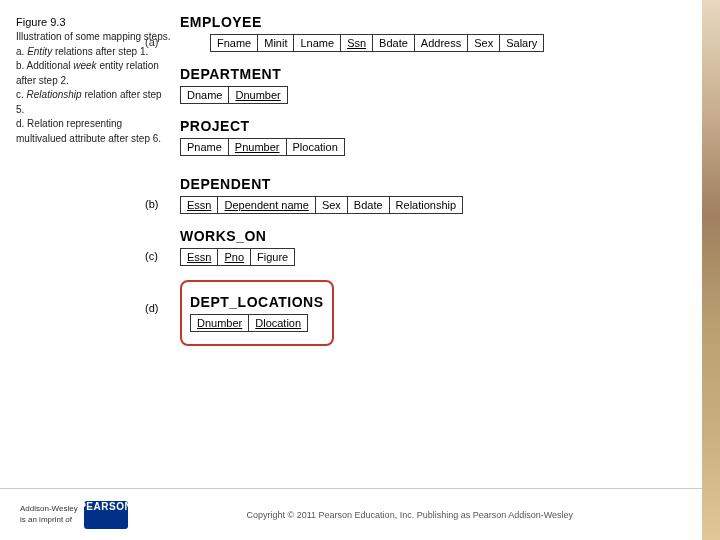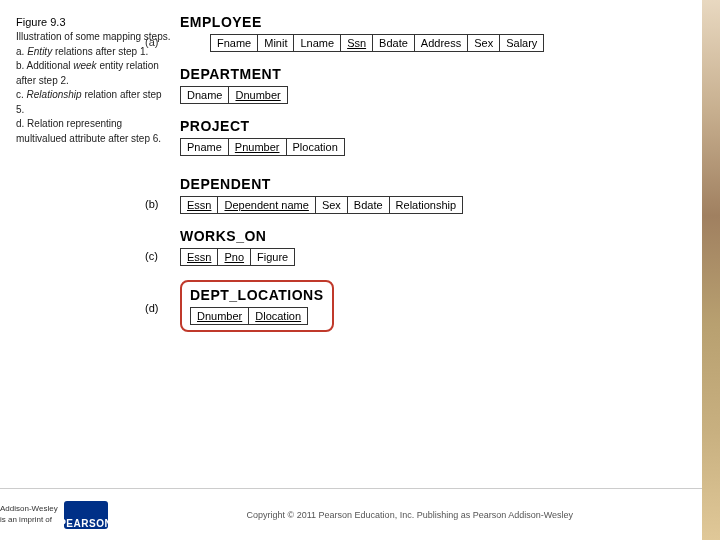--- a/index.html
+++ b/index.html
@@ -76,30 +76,30 @@
 
     .bottom-bar {
       position: absolute;
       bottom: 0;
       left: 0;
       right: 0;
       height: 52px;
       border-top: 1px solid #ccc;
       display: flex;
       align-items: center;
-      padding: 6px 0;
+      padding: 6px 20px;
       background: white;
     }
 
     .pearson-logo {
       width: 44px;
       height: 28px;
       background: #003087;
       display: flex;
-      align-items: flex-end;
+      align-items: flex-start;
       justify-content: center;
       color: white;
       font-size: 9px;
       font-weight: bold;
       border-radius: 3px;
       margin-right: 10px;
       flex-shrink: 0;
     }
 
     .copyright-text {
@@ -183,21 +183,21 @@
       <div class="section-title">WORKS_ON</div>
       <div class="table-row-wrapper" style="display:inline-flex; border:1px solid #333;">
         <div class="cell underlined">Essn</div>
         <div class="cell underlined">Pno</div>
         <div class="cell">Figure</div>
       </div>
     </div>
 
     <div style="margin-bottom:8px; position:relative;">
       <span style="position:absolute; left:-35px; top:22px; font-size:11px;">(d)</span>
-      <div style="display:inline-block; border:2px solid #c0392b; border-radius:8px; padding:5px 8px;">
+      <div style="display:inline-block; border:2px solid #c0392b; border-radius:8px; padding:12px 8px;">
         <div class="section-title">DEPT_LOCATIONS</div>
         <div class="table-row-wrapper" style="display:inline-flex; border:1px solid #333;">
           <div class="cell underlined">Dnumber</div>
           <div class="cell underlined">Dlocation</div>
         </div>
       </div>
     </div>
 
   </div>
 

